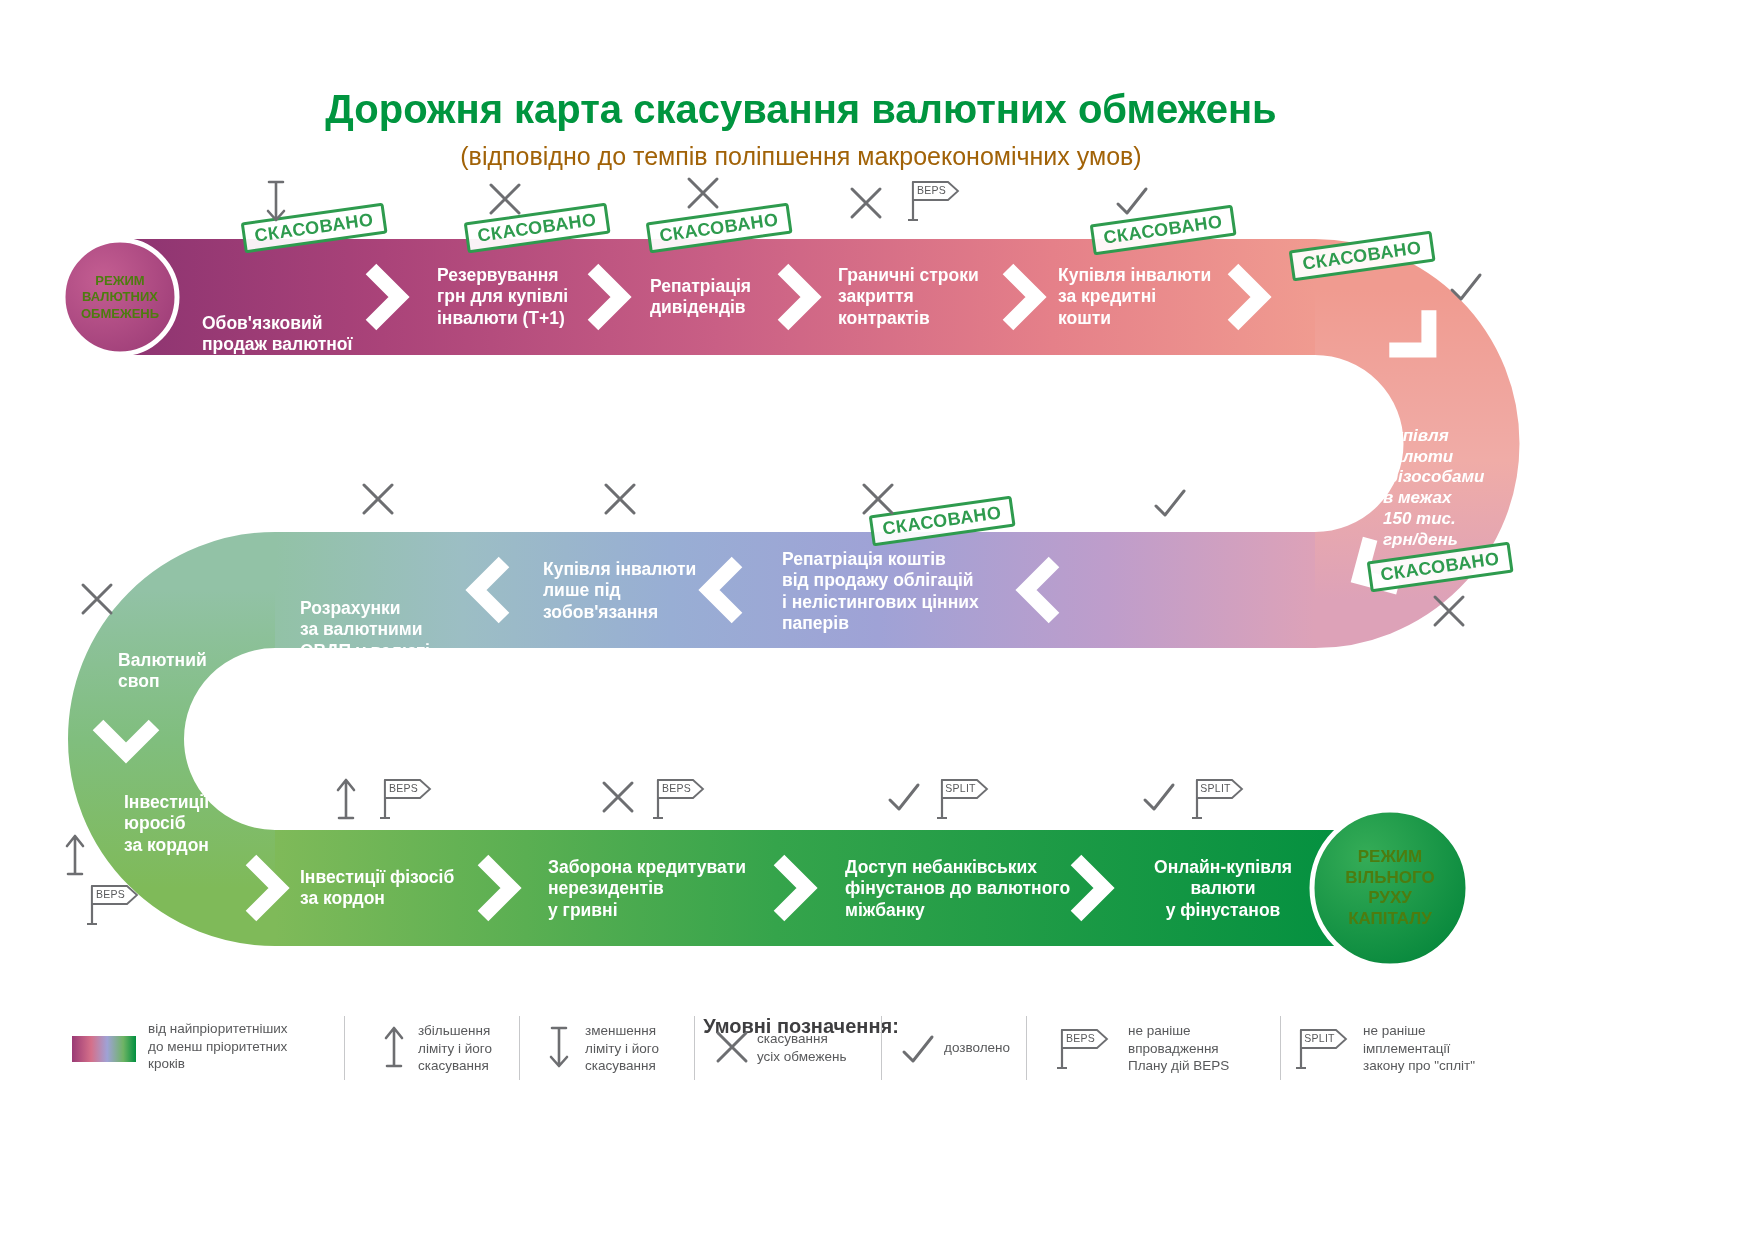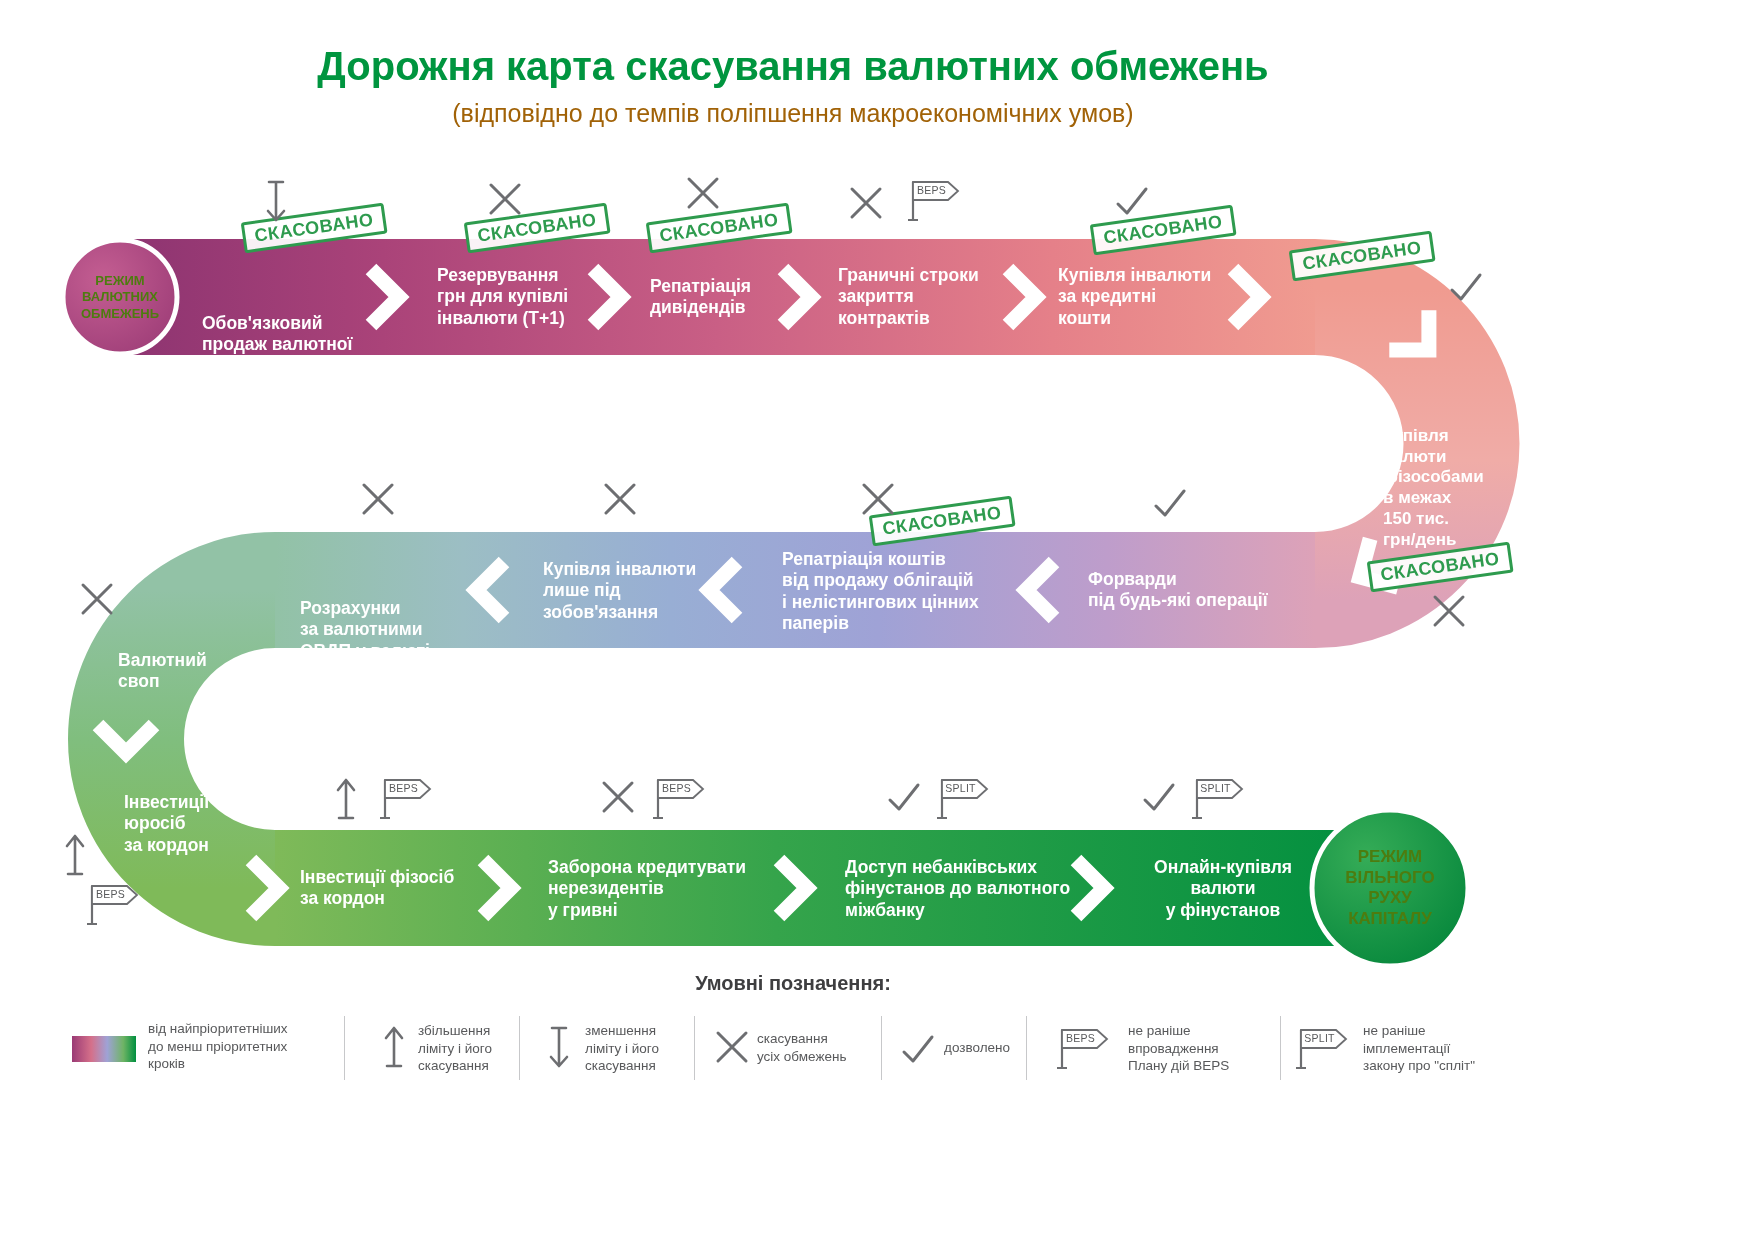--- a/index.html
+++ b/index.html
@@ -1,18 +1,18 @@
 <!DOCTYPE html>
 <html><head>
 <meta charset="utf-8">
 <style>
   html,body{margin:0;padding:0;background:#fff;}
   #stage{position:relative;width:1754px;height:1241px;background:#fff;overflow:hidden;
          font-family:"Liberation Sans",sans-serif;}
-  .center-band{position:absolute;left:8px;width:1570px;text-align:center;}
+  .center-band{position:absolute;left:16px;width:1570px;text-align:center;margin-top:43px;}
   #title{top:44px;font-size:40px;font-weight:700;color:#00953F;}
   #subtitle{top:99px;font-size:25px;color:#a16207;}
   .snake{position:absolute;left:0;top:0;}
   .step{position:absolute;color:#fff;font-weight:700;font-size:17.5px;line-height:1.22;
         white-space:pre-line;}
   .node-label{position:absolute;color:#4d7c0f;font-weight:700;text-align:center;white-space:pre-line;}
   #start-label{left:68px;top:273px;width:104px;font-size:13px;line-height:1.25;}
   #end-label{left:1308px;top:847px;width:164px;font-size:17px;line-height:1.22;}
   .stamp{position:absolute;transform:translate(-50%,-50%) rotate(-8deg);
          border:3px solid #2E9B4E;color:#2E9B4E;font-weight:700;font-size:18px;
@@ -140,29 +140,27 @@
 інвалюти (Т+1)</div>
   <div class="step" style="left:650px;top:276px;width:150px;">Репатріація
 дивідендів</div>
   <div class="step" style="left:838px;top:265px;width:170px;">Граничні строки
 закриття
 контрактів</div>
   <div class="step" style="left:1058px;top:265px;width:180px;">Купівля інвалюти
 за кредитні
 кошти</div>
 
-  <div class="step" style="left:1383px;top:426px;width:130px;font-size:17px;">Купівля
+  <div class="step" style="left:1383px;top:426px;width:130px;font-size:17px;font-style:italic;">Купівля
 валюти
 фізособами
 в межах
 150 тис.
 грн/день</div>
 
-  <div class="step" style="left:1088px;top:569px;width:210px;">Форварди
-під будь-які операції</div>
   <div class="step" style="left:782px;top:549px;width:220px;">Репатріація коштів
 від продажу облігацій
 і нелістингових цінних
 паперів</div>
   <div class="step" style="left:543px;top:559px;width:170px;">Купівля інвалюти
 лише під
 зобов'язання</div>
   <div class="step" style="left:300px;top:559px;width:170px;margin-top:39px;">Розрахунки
 за валютними
 ОВДП у валюті</div>

